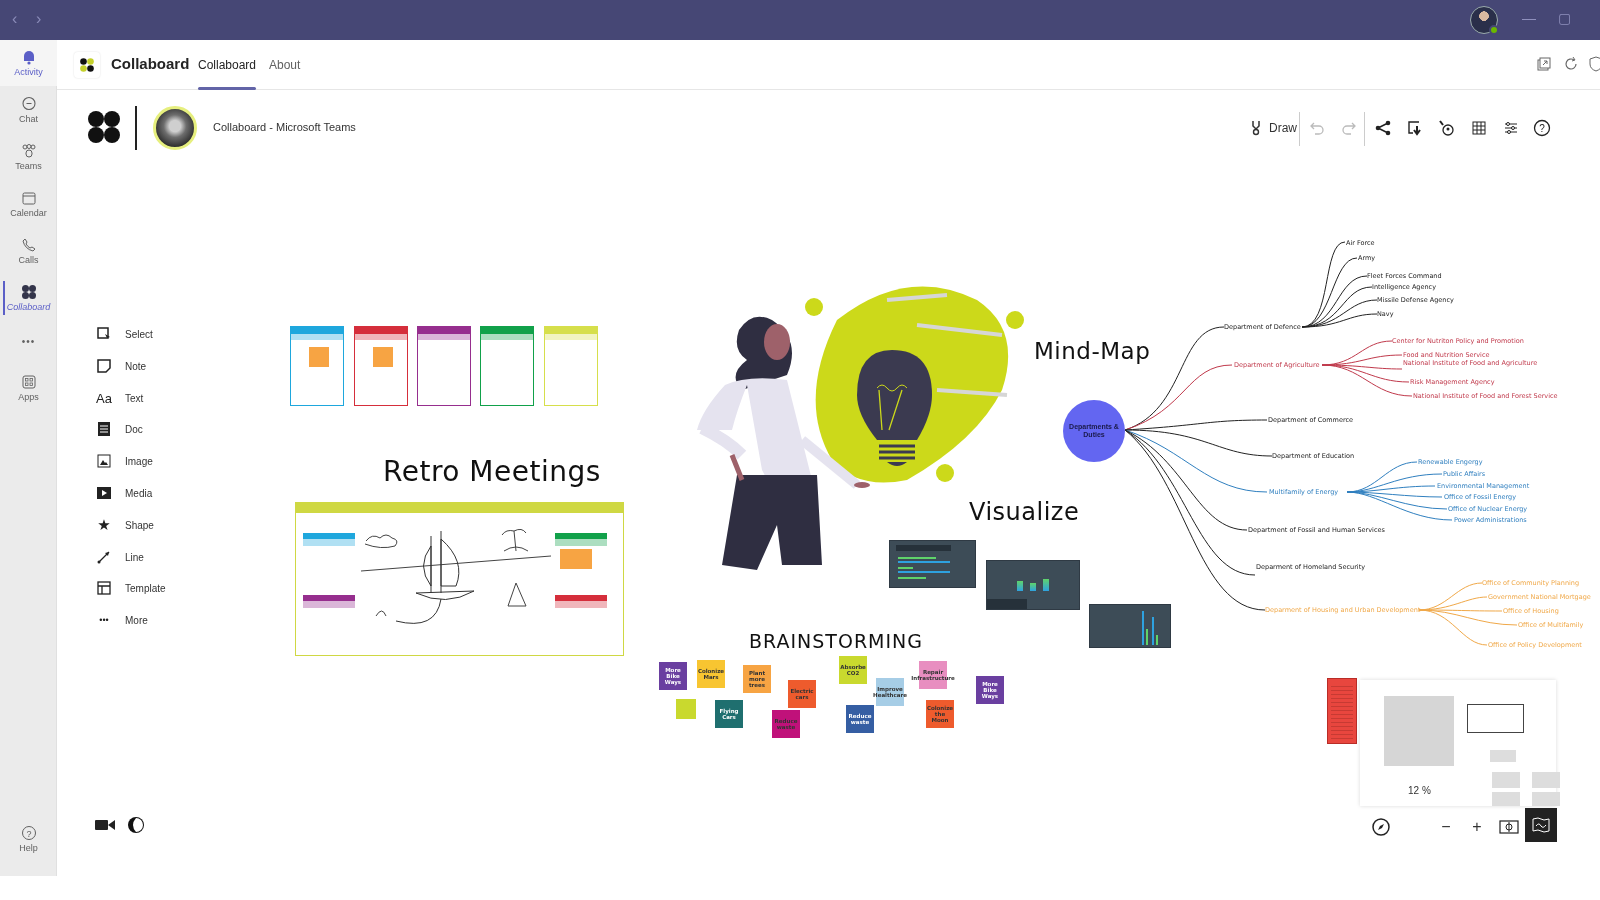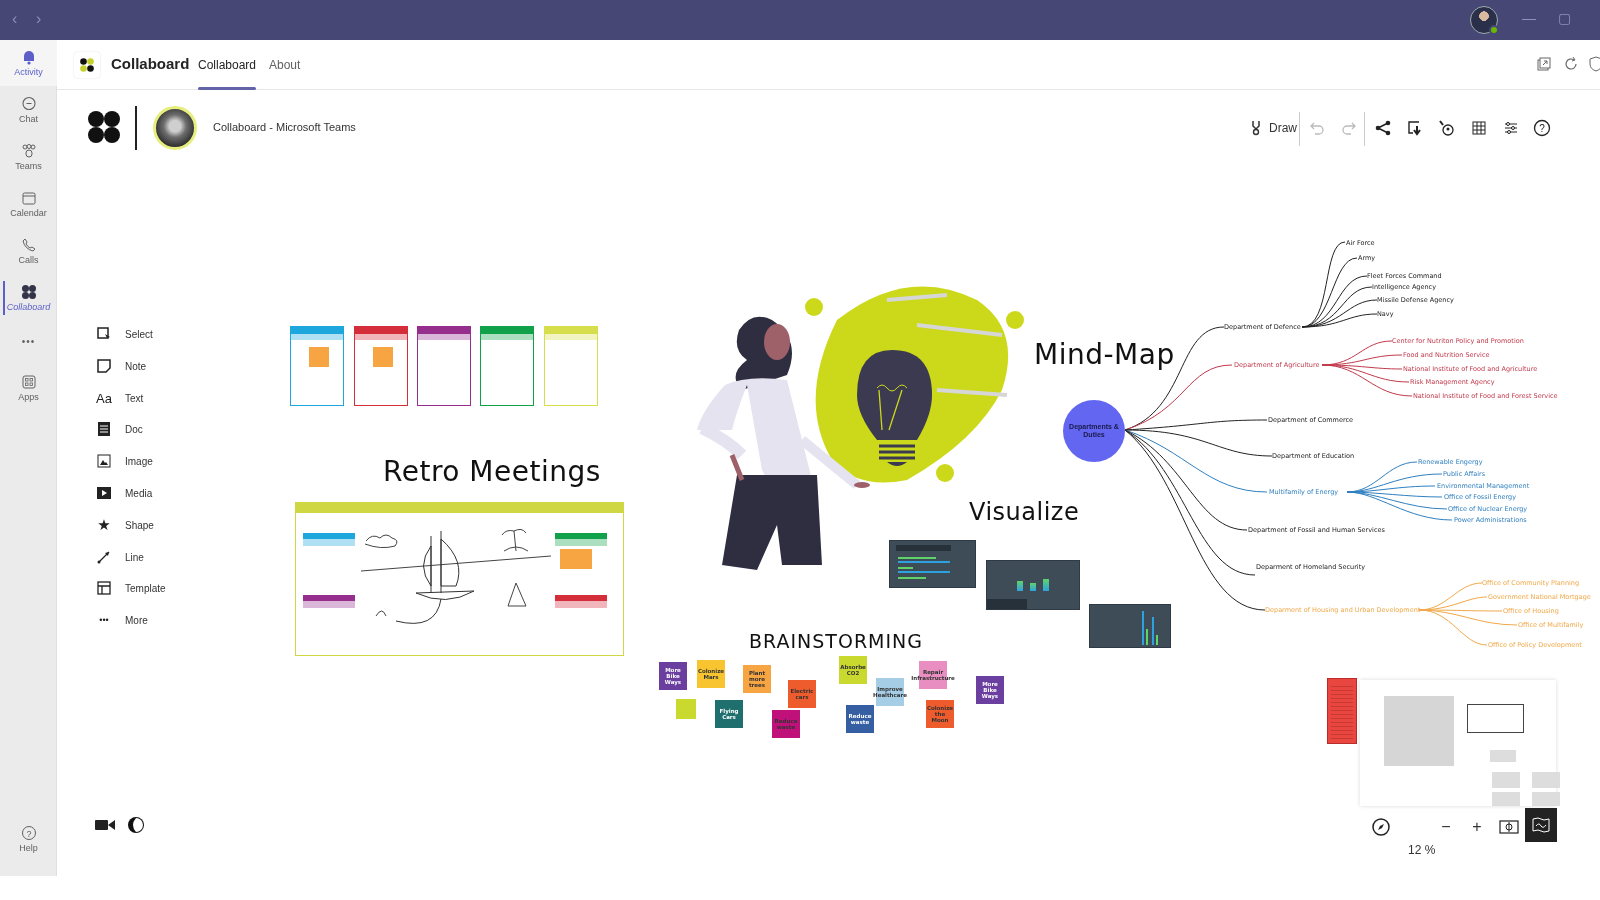--- a/index.html
+++ b/index.html
@@ -44,21 +44,21 @@
 .retro .lbl{position:absolute;width:52px;height:14px}
 .retro .lbl .t{height:6px}
 .retro .lbl .b{height:7px;opacity:.35}
 .sticky{position:absolute;width:28px;height:28px;display:flex;align-items:center;justify-content:center;text-align:center;font-size:5.5px;font-weight:bold;line-height:1.1;padding:2px;color:#fff;font-family:"DejaVu Sans",sans-serif}
 .sticky.dk{color:#333}
 .thumb{position:absolute;background:#3d4c57;border:1px solid #2f3a44}
 .mm-text{position:absolute;font-size:6.5px;white-space:nowrap;font-family:"DejaVu Sans",sans-serif}
 .mm-node{position:absolute;left:1006px;top:310px;width:62px;height:62px;border-radius:50%;background:#6366f1;display:flex;align-items:center;justify-content:center;text-align:center;font-size:7px;font-weight:bold;color:#1a1a4a;line-height:1.2}
 .minimap{position:absolute;left:1303px;top:590px;width:196px;height:126px;background:#fff;box-shadow:0 0 4px rgba(0,0,0,.15)}
 .red-door{position:absolute;left:1270px;top:588px;width:30px;height:66px;background:#e8463e;border:1px solid #b92c27}
-.zoombar{position:absolute;top:747px;height:26px;display:flex;align-items:center;color:#333;font-size:12px}
+.zoombar{position:absolute;top:687px;height:26px;display:flex;align-items:center;color:#333;font-size:10px}
 .zoombtn{position:absolute;top:726px;width:22px;height:22px;display:flex;align-items:center;justify-content:center;cursor:pointer;color:#333}
 </style>
 </head>
 <body>
 
 <div class="titlebar">
   <span class="nav-arrow" style="left:12px">‹</span>
   <span class="nav-arrow" style="left:36px">›</span>
   <div class="user-avatar">
       <span class="presence"></span>
@@ -409,21 +409,21 @@
     <div class="sticky dk" style="left:819px;top:588px;background:#a6cde6">Improve Healthcare</div>
     <div class="sticky dk" style="left:862px;top:571px;background:#e88ec0">Repair Infrastructure</div>
     <div class="sticky" style="left:919px;top:586px;background:#6a3fa0">More Bike Ways</div>
     <div class="sticky" style="left:619px;top:609px;width:20px;height:20px;background:#c9d92e"></div>
     <div class="sticky" style="left:658px;top:610px;background:#1f6f6f">Flying Cars</div>
     <div class="sticky dk" style="left:715px;top:620px;background:#c0117a">Reduce waste</div>
     <div class="sticky" style="left:789px;top:615px;background:#355ea3">Reduce waste</div>
     <div class="sticky dk" style="left:869px;top:610px;background:#ee5b2d">Colonize the Moon</div>
   </div>
 
-  <div class="hand" style="left:977px;top:248px;font-size:28px">Mind-Map</div>
+  <div class="hand" style="left:977px;top:248px;font-size:23px">Mind-Map</div>
   <svg style="position:absolute;left:0;top:0" width="1543" height="786">
     <g fill="none" stroke-width="1">
       <path d="M1068 340 C1130 320 1120 237 1167 237" stroke="#222"></path>
       <path d="M1068 340 C1130 320 1130 275 1175 275" stroke="#c0394b"></path>
       <path d="M1068 340 C1150 335 1150 330 1210 330" stroke="#222"></path>
       <path d="M1068 340 C1150 340 1160 366 1215 366" stroke="#222"></path>
       <path d="M1068 340 C1130 360 1150 402 1210 402" stroke="#2f7fbf"></path>
       <path d="M1068 340 C1130 370 1140 440 1190 440" stroke="#222"></path>
       <path d="M1068 340 C1130 380 1140 485 1198 485" stroke="#222"></path>
       <path d="M1068 340 C1130 390 1140 520 1208 520" stroke="#222"></path>
@@ -464,21 +464,21 @@
     <span class="mm-text" style="left:1167px;top:233px;color:#222">Department of Defence</span>
     <span class="mm-text" style="left:1289px;top:149px;color:#222">Air Force</span>
     <span class="mm-text" style="left:1301px;top:164px;color:#222">Army</span>
     <span class="mm-text" style="left:1310px;top:182px;color:#222">Fleet Forces Command</span>
     <span class="mm-text" style="left:1315px;top:193px;color:#222">Intelligence Agency</span>
     <span class="mm-text" style="left:1320px;top:206px;color:#222">Missile Defense Agency</span>
     <span class="mm-text" style="left:1320px;top:220px;color:#222">Navy</span>
     <span class="mm-text" style="left:1177px;top:271px;color:#c0394b">Department of Agriculture</span>
     <span class="mm-text" style="left:1335px;top:247px;color:#c0394b">Center for Nutriton Policy and Promotion</span>
     <span class="mm-text" style="left:1346px;top:261px;color:#c0394b">Food and Nutrition Service</span>
-    <span class="mm-text" style="left:1346px;top:275px;color:#c0394b">National Institute of Food and Agriculture</span>
+    <span class="mm-text" style="left:1346px;top:269px;color:#c0394b">National Institute of Food and Agriculture</span>
     <span class="mm-text" style="left:1353px;top:288px;color:#c0394b">Risk Management Agency</span>
     <span class="mm-text" style="left:1356px;top:302px;color:#c0394b">National Institute of Food and Forest Service</span>
     <span class="mm-text" style="left:1211px;top:326px;color:#222">Department of Commerce</span>
     <span class="mm-text" style="left:1215px;top:362px;color:#222">Department of Education</span>
     <span class="mm-text" style="left:1212px;top:398px;color:#2f7fbf">Multifamily of Energy</span>
     <span class="mm-text" style="left:1361px;top:368px;color:#2f7fbf">Renewable Engergy</span>
     <span class="mm-text" style="left:1386px;top:380px;color:#2f7fbf">Public Affairs</span>
     <span class="mm-text" style="left:1380px;top:392px;color:#2f7fbf">Environmental Management</span>
     <span class="mm-text" style="left:1387px;top:403px;color:#2f7fbf">Office of Fossil Energy</span>
     <span class="mm-text" style="left:1391px;top:415px;color:#2f7fbf">Office of Nuclear Energy</span>

